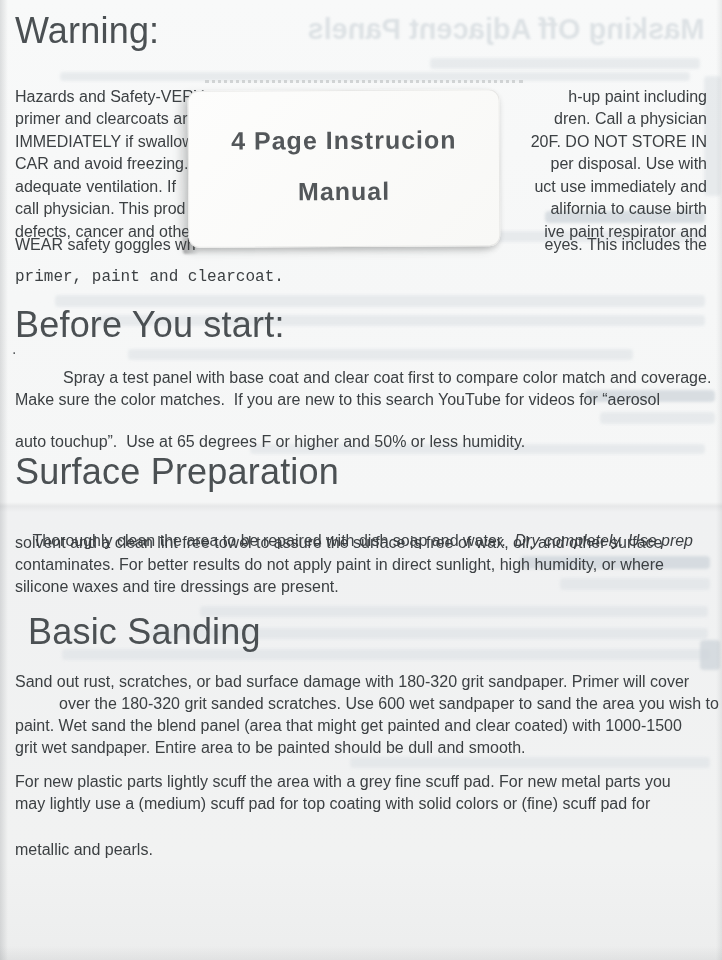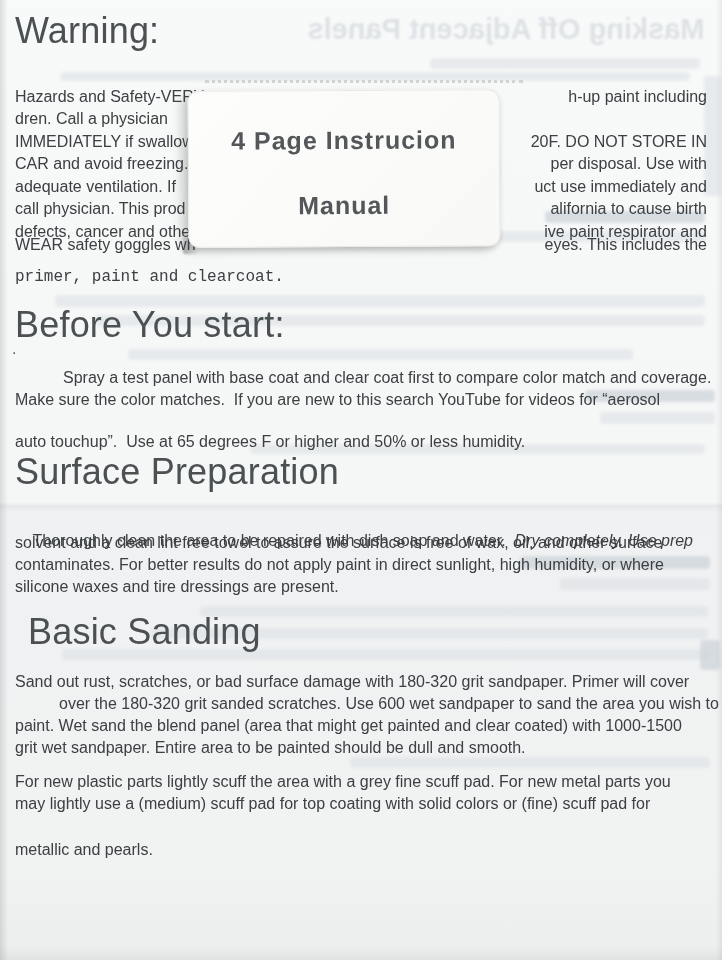--- a/index.html
+++ b/index.html
@@ -50,21 +50,21 @@
   .sticker{
     position:absolute;left:188px;top:90px;width:312px;height:157px;
     background:linear-gradient(135deg,#fdfdfc,#f8f8f6);
     border-radius:11px;
     box-shadow:-7px 4px 8px rgba(70,72,74,.22), 0 3px 5px rgba(70,72,74,.18), inset 0 0 0 1px rgba(220,220,218,.6);
     display:flex;flex-direction:column;align-items:center;
     padding-top:36px;box-sizing:border-box;
     transform:rotate(-.3deg);
   }
   .sticker .l1{font-size:25px;font-weight:700;letter-spacing:1px;color:#53575a;}
-  .sticker .l2{font-size:25px;font-weight:700;letter-spacing:1px;color:#53575a;margin-top:36px;}
+  .sticker .l2{font-size:25px;font-weight:700;letter-spacing:1px;color:#53575a;margin-top:22px;}
   .sticker-curl{
     position:absolute;left:183px;top:232px;width:16px;height:22px;
     background:radial-gradient(ellipse at left bottom,rgba(60,62,64,.45),rgba(60,62,64,0) 70%);
     border-radius:3px;filter:blur(1px);
   }
 </style>
 </head>
 <body>
 
 <div class="stage">
@@ -90,20 +90,21 @@
   <div class="g dk" style="left:700px;top:640px;width:20px;height:30px;"></div>
   <div class="g" style="left:350px;top:757px;width:360px;height:11px;"></div>
 
   <h1 class="hd" style="top:10px;">Warning:</h1>
 
   <div class="wline" style="top:88px;">
     <span>Hazards and Safety-VERY</span>
     <span>h-up paint including</span>
   </div>
   <div class="wline" style="top:110px;">
+    <span>primer and clearcoats ar</span>
     <span>dren. Call a physician</span>
   </div>
   <div class="wline" style="top:133px;">
     <span>IMMEDIATELY if swallow</span>
     <span>20F. DO NOT STORE IN</span>
   </div>
   <div class="wline" style="top:155px;">
     <span>CAR and avoid freezing.</span>
     <span>per disposal. Use with</span>
   </div>

